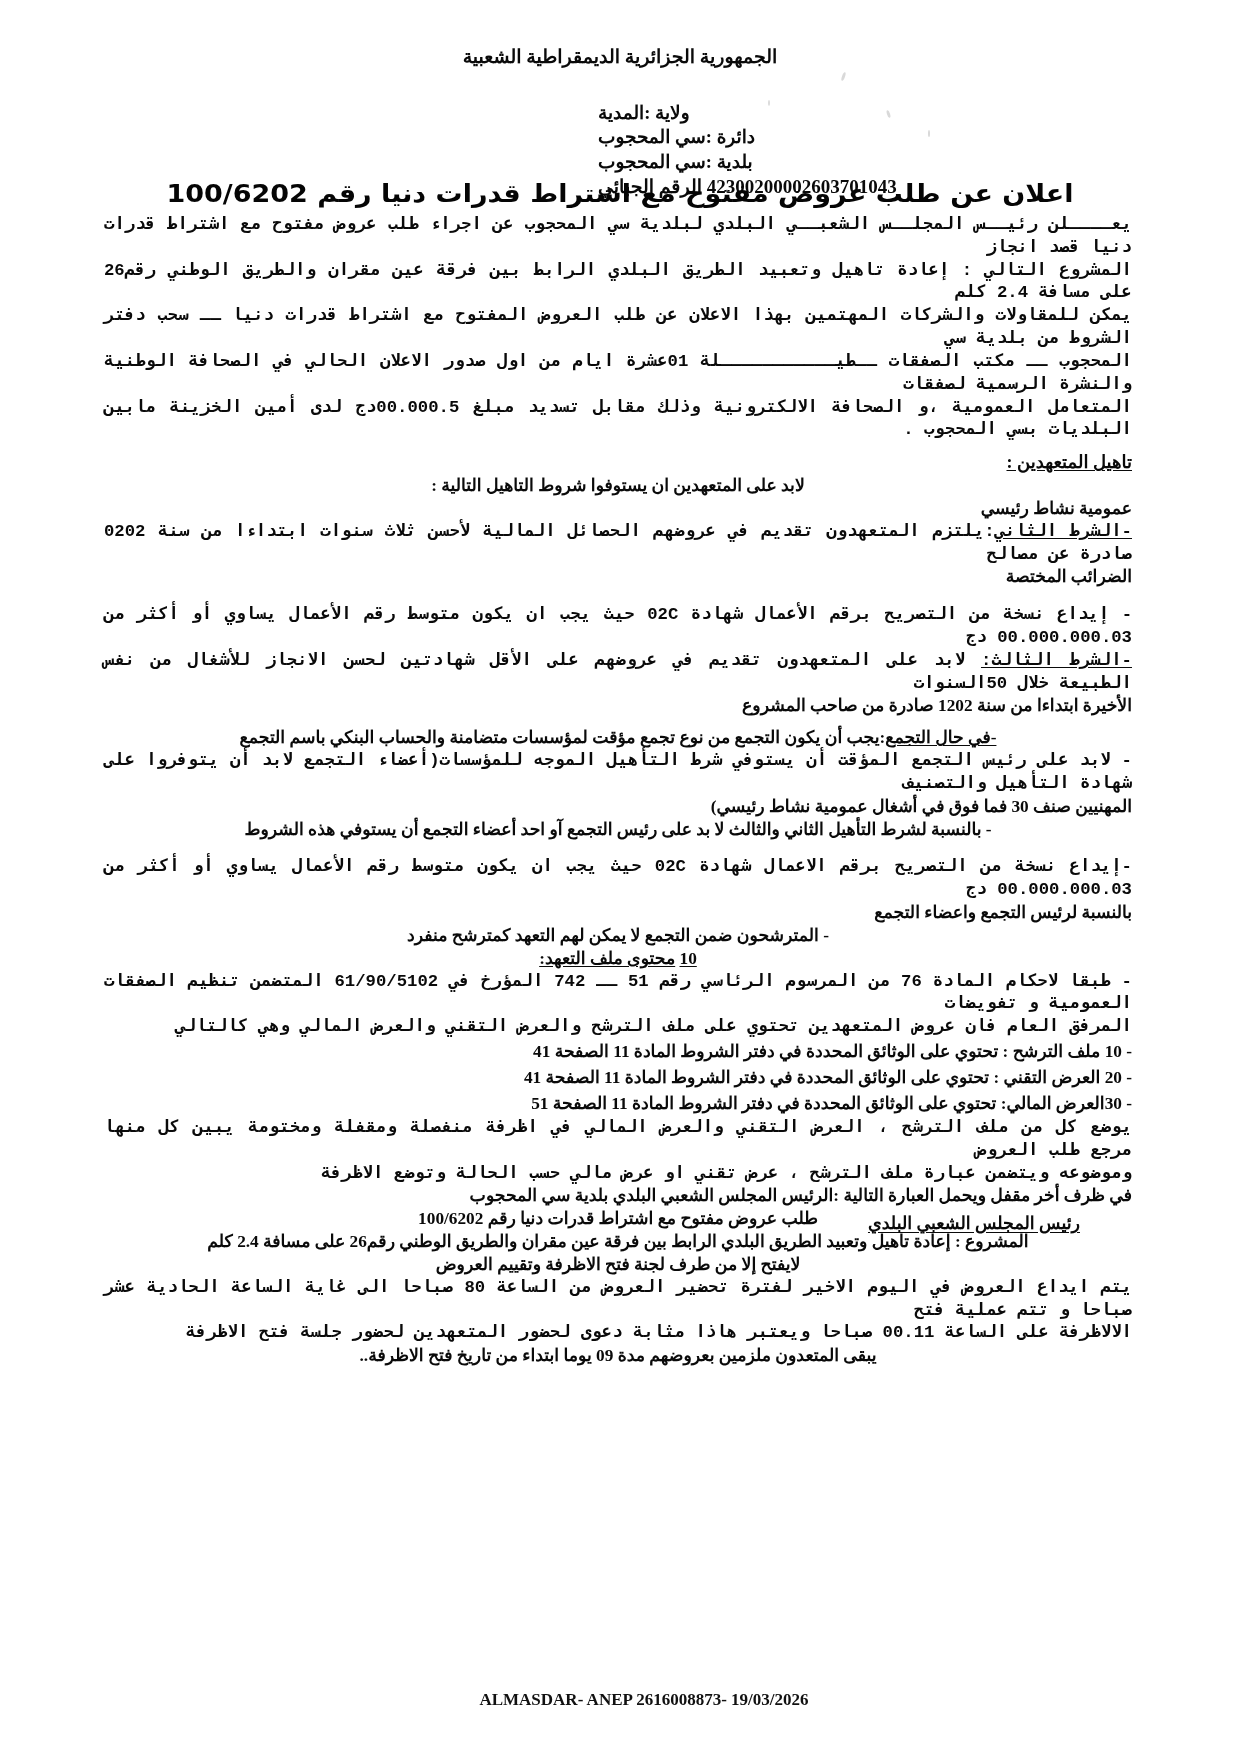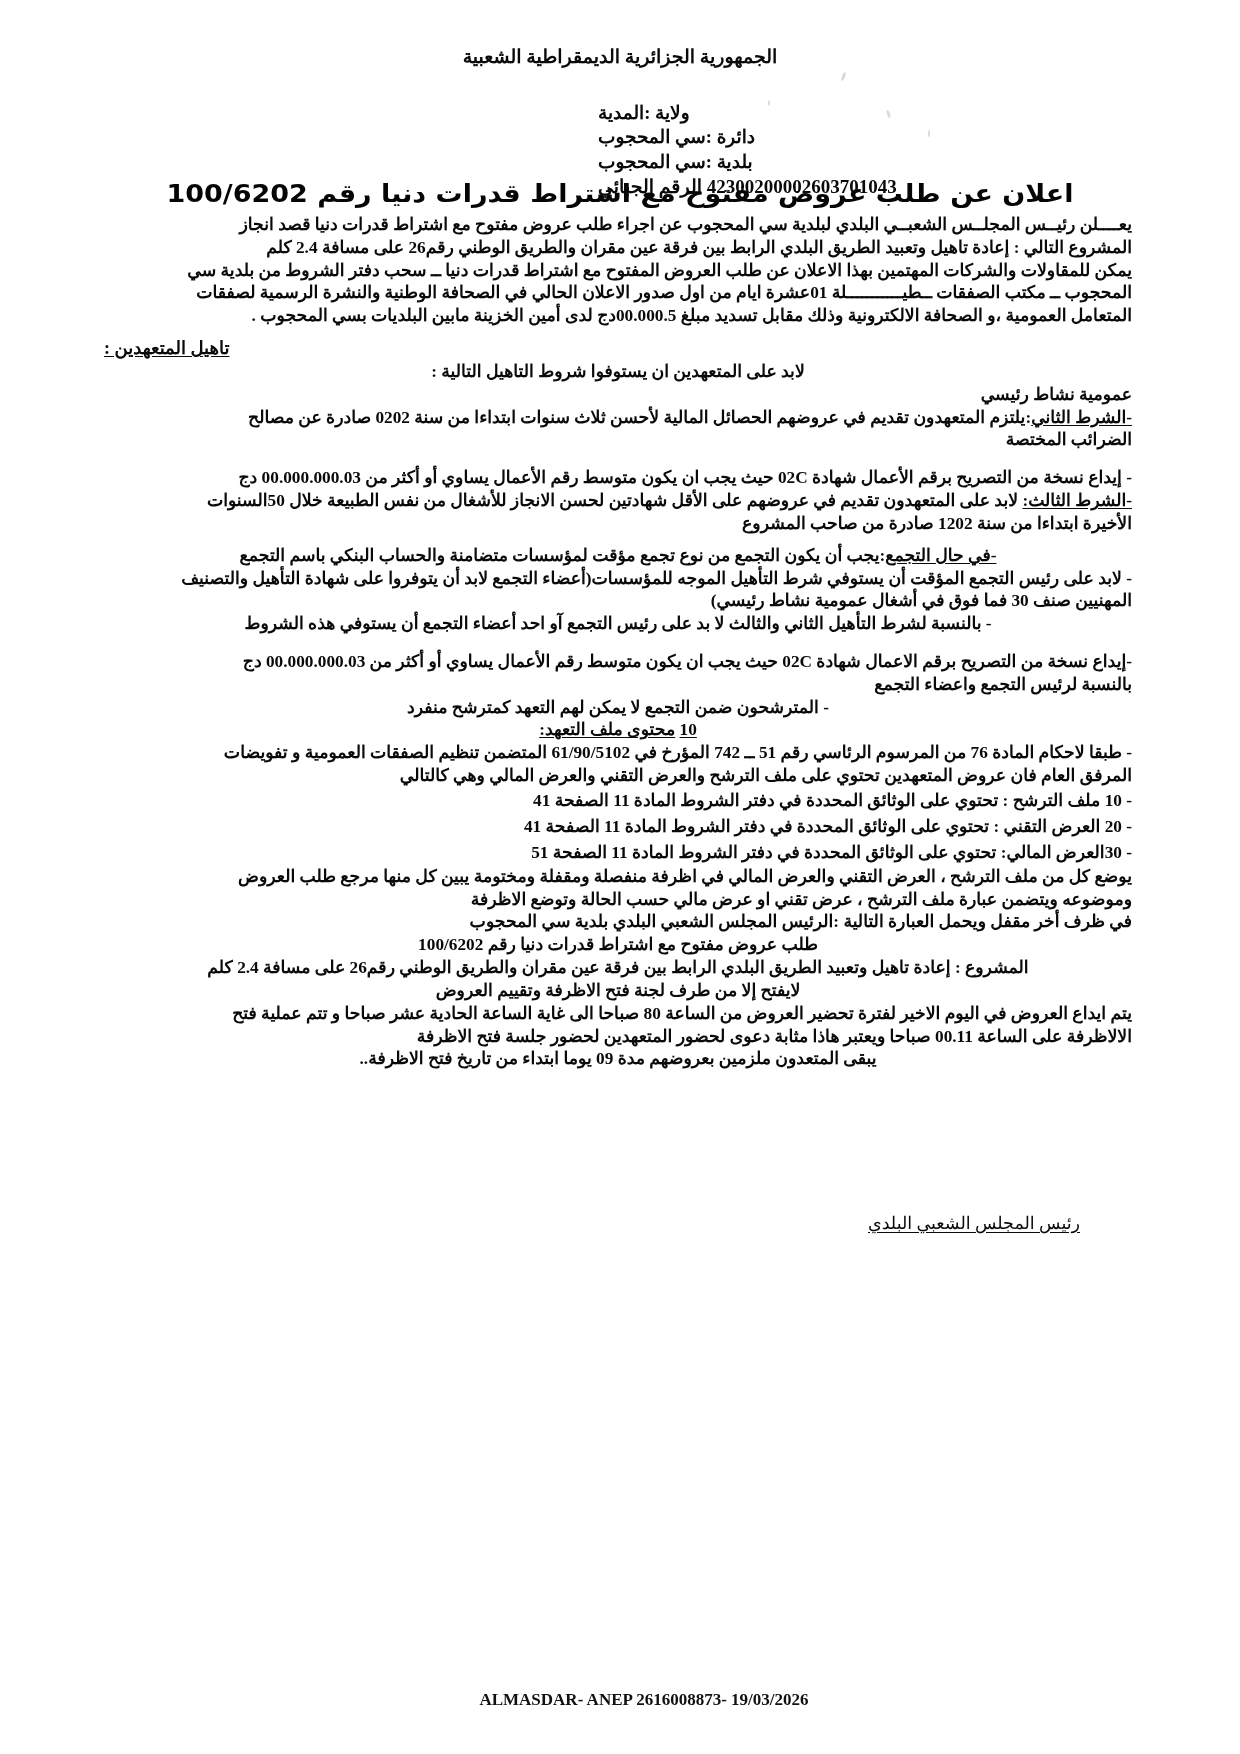--- a/index.html
+++ b/index.html
@@ -26,21 +26,21 @@
   .ar {
     direction: rtl;
     unicode-bidi: bidi-override;
     font-family: "Liberation Serif", "DejaVu Serif", serif;
     font-weight: bold;
     color: #0a0a0a;
     line-height: 1.32;
   }
   .center { text-align: center; }
   .right  { text-align: right; }
-  .just   { text-align: justify; text-align-last: right; }
+  .just   { text-align: justify; text-align-last: right; font-family: Liberation Mono, monospace; }
 
   .u { text-decoration: underline; text-underline-offset: 2px; }
 
   
   #national-header {
     position: absolute;
     top: 44px;
     left: 0;
     right: 0;
     text-align: center;
@@ -88,39 +88,39 @@
     font-size: 17.3px;
     line-height: 1.40;
   }
   #body-text p { margin: 0; }
 
   .blk { margin-bottom: 0px; }
   .gap-s { height: 9px; }
   .gap-m { height: 15px; }
 
   .sec-head {
-    text-align: left;
+    text-align: right;
     font-size: 18px;
     font-weight: bold;
   }
 
   
   .doc-item {
     text-align: right;
     font-size: 17.3px;
     line-height: 1.5;
   }
 
   
   #signature {
     position: absolute;
     top: 1212px;
     right: 160px;
     font-size: 17.5px;
-    font-weight: normal;
+    font-weight: bold;
     text-decoration: underline;
     text-underline-offset: 3px;
   }
 
   
   #footer {
     position: absolute;
     bottom: 44px;
     left: 0;
     right: 0;

